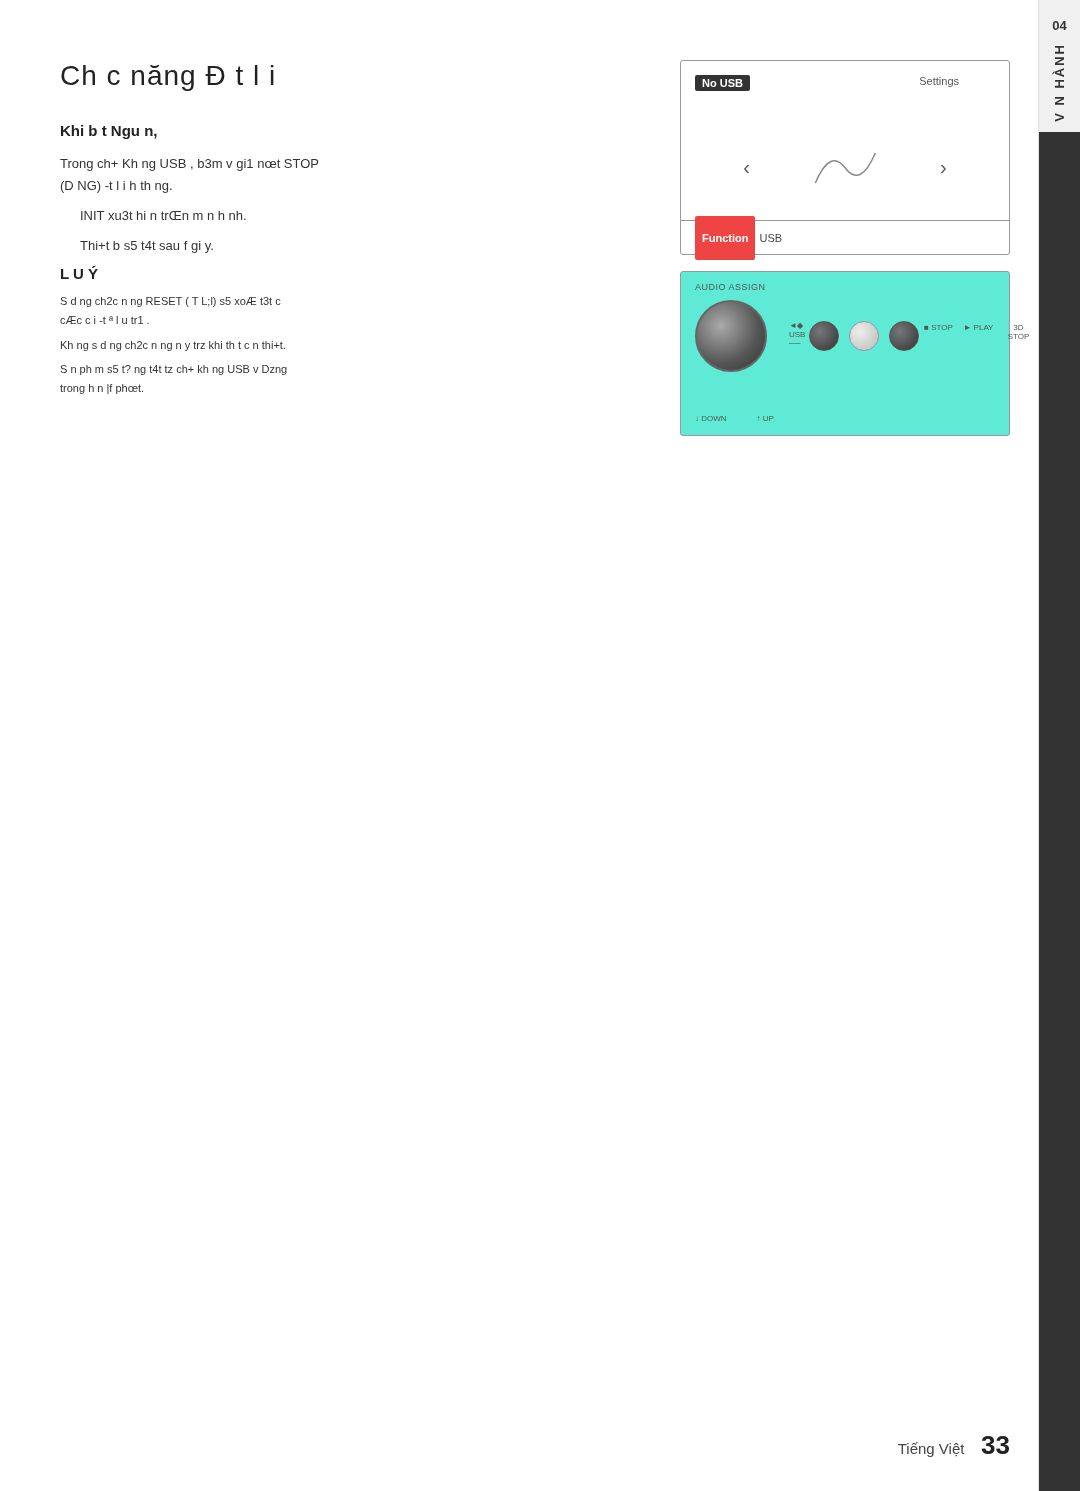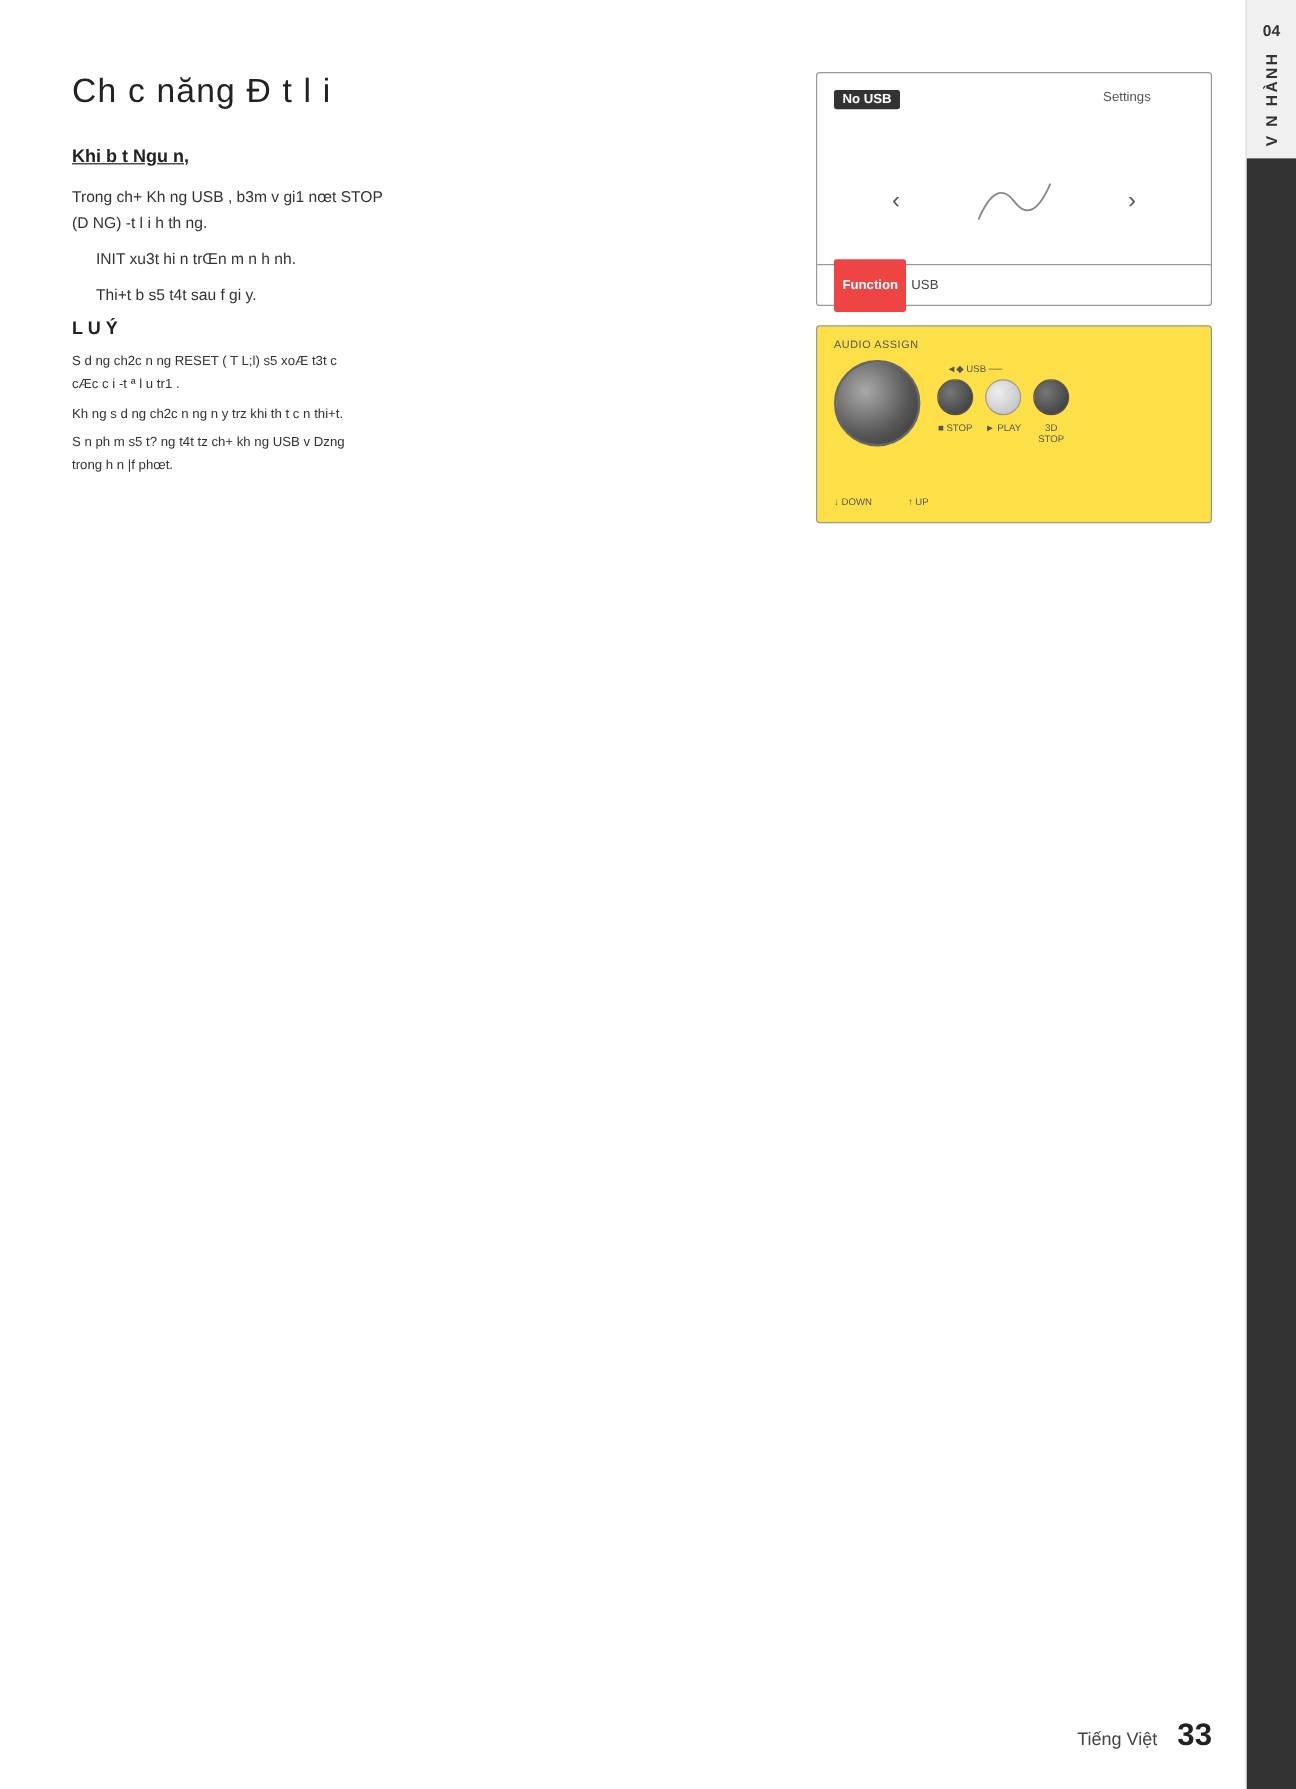--- a/index.html
+++ b/index.html
@@ -65,21 +65,20 @@
       font-weight: normal;
       color: #222;
       margin-bottom: 30px;
       letter-spacing: 1px;
     }
 
     .section-heading {
       font-size: 15px;
       font-weight: bold;
       color: #222;
-      text-decoration: underline;
       margin-bottom: 14px;
     }
 
     .body-text {
       font-size: 13px;
       color: #333;
       line-height: 1.7;
       margin-bottom: 8px;
     }
 
@@ -183,21 +182,21 @@
       color: #444;
       font-weight: normal;
     }
 
     
     .remote-box {
       border: 1.5px solid #999;
       border-radius: 3px;
       width: 330px;
       height: 165px;
-      background: #fde047;
+      background: #5eead4;
       position: relative;
       padding: 10px 14px;
     }
 
     .remote-audio-assign {
       font-size: 9px;
       color: #555;
       margin-bottom: 8px;
       letter-spacing: 0.5px;
     }
@@ -213,21 +212,21 @@
       width: 72px;
       height: 72px;
       border-radius: 50%;
       background: radial-gradient(circle at 35% 35%, #aaa, #555 60%, #333);
       border: 2px solid #666;
       flex-shrink: 0;
     }
 
     .buttons-area {
       display: flex;
-      flex-direction: column;
+      flex-direction: row;
       align-items: flex-start;
       gap: 4px;
     }
 
     .usb-line {
       display: flex;
       align-items: center;
       font-size: 8px;
       color: #555;
       gap: 2px;

